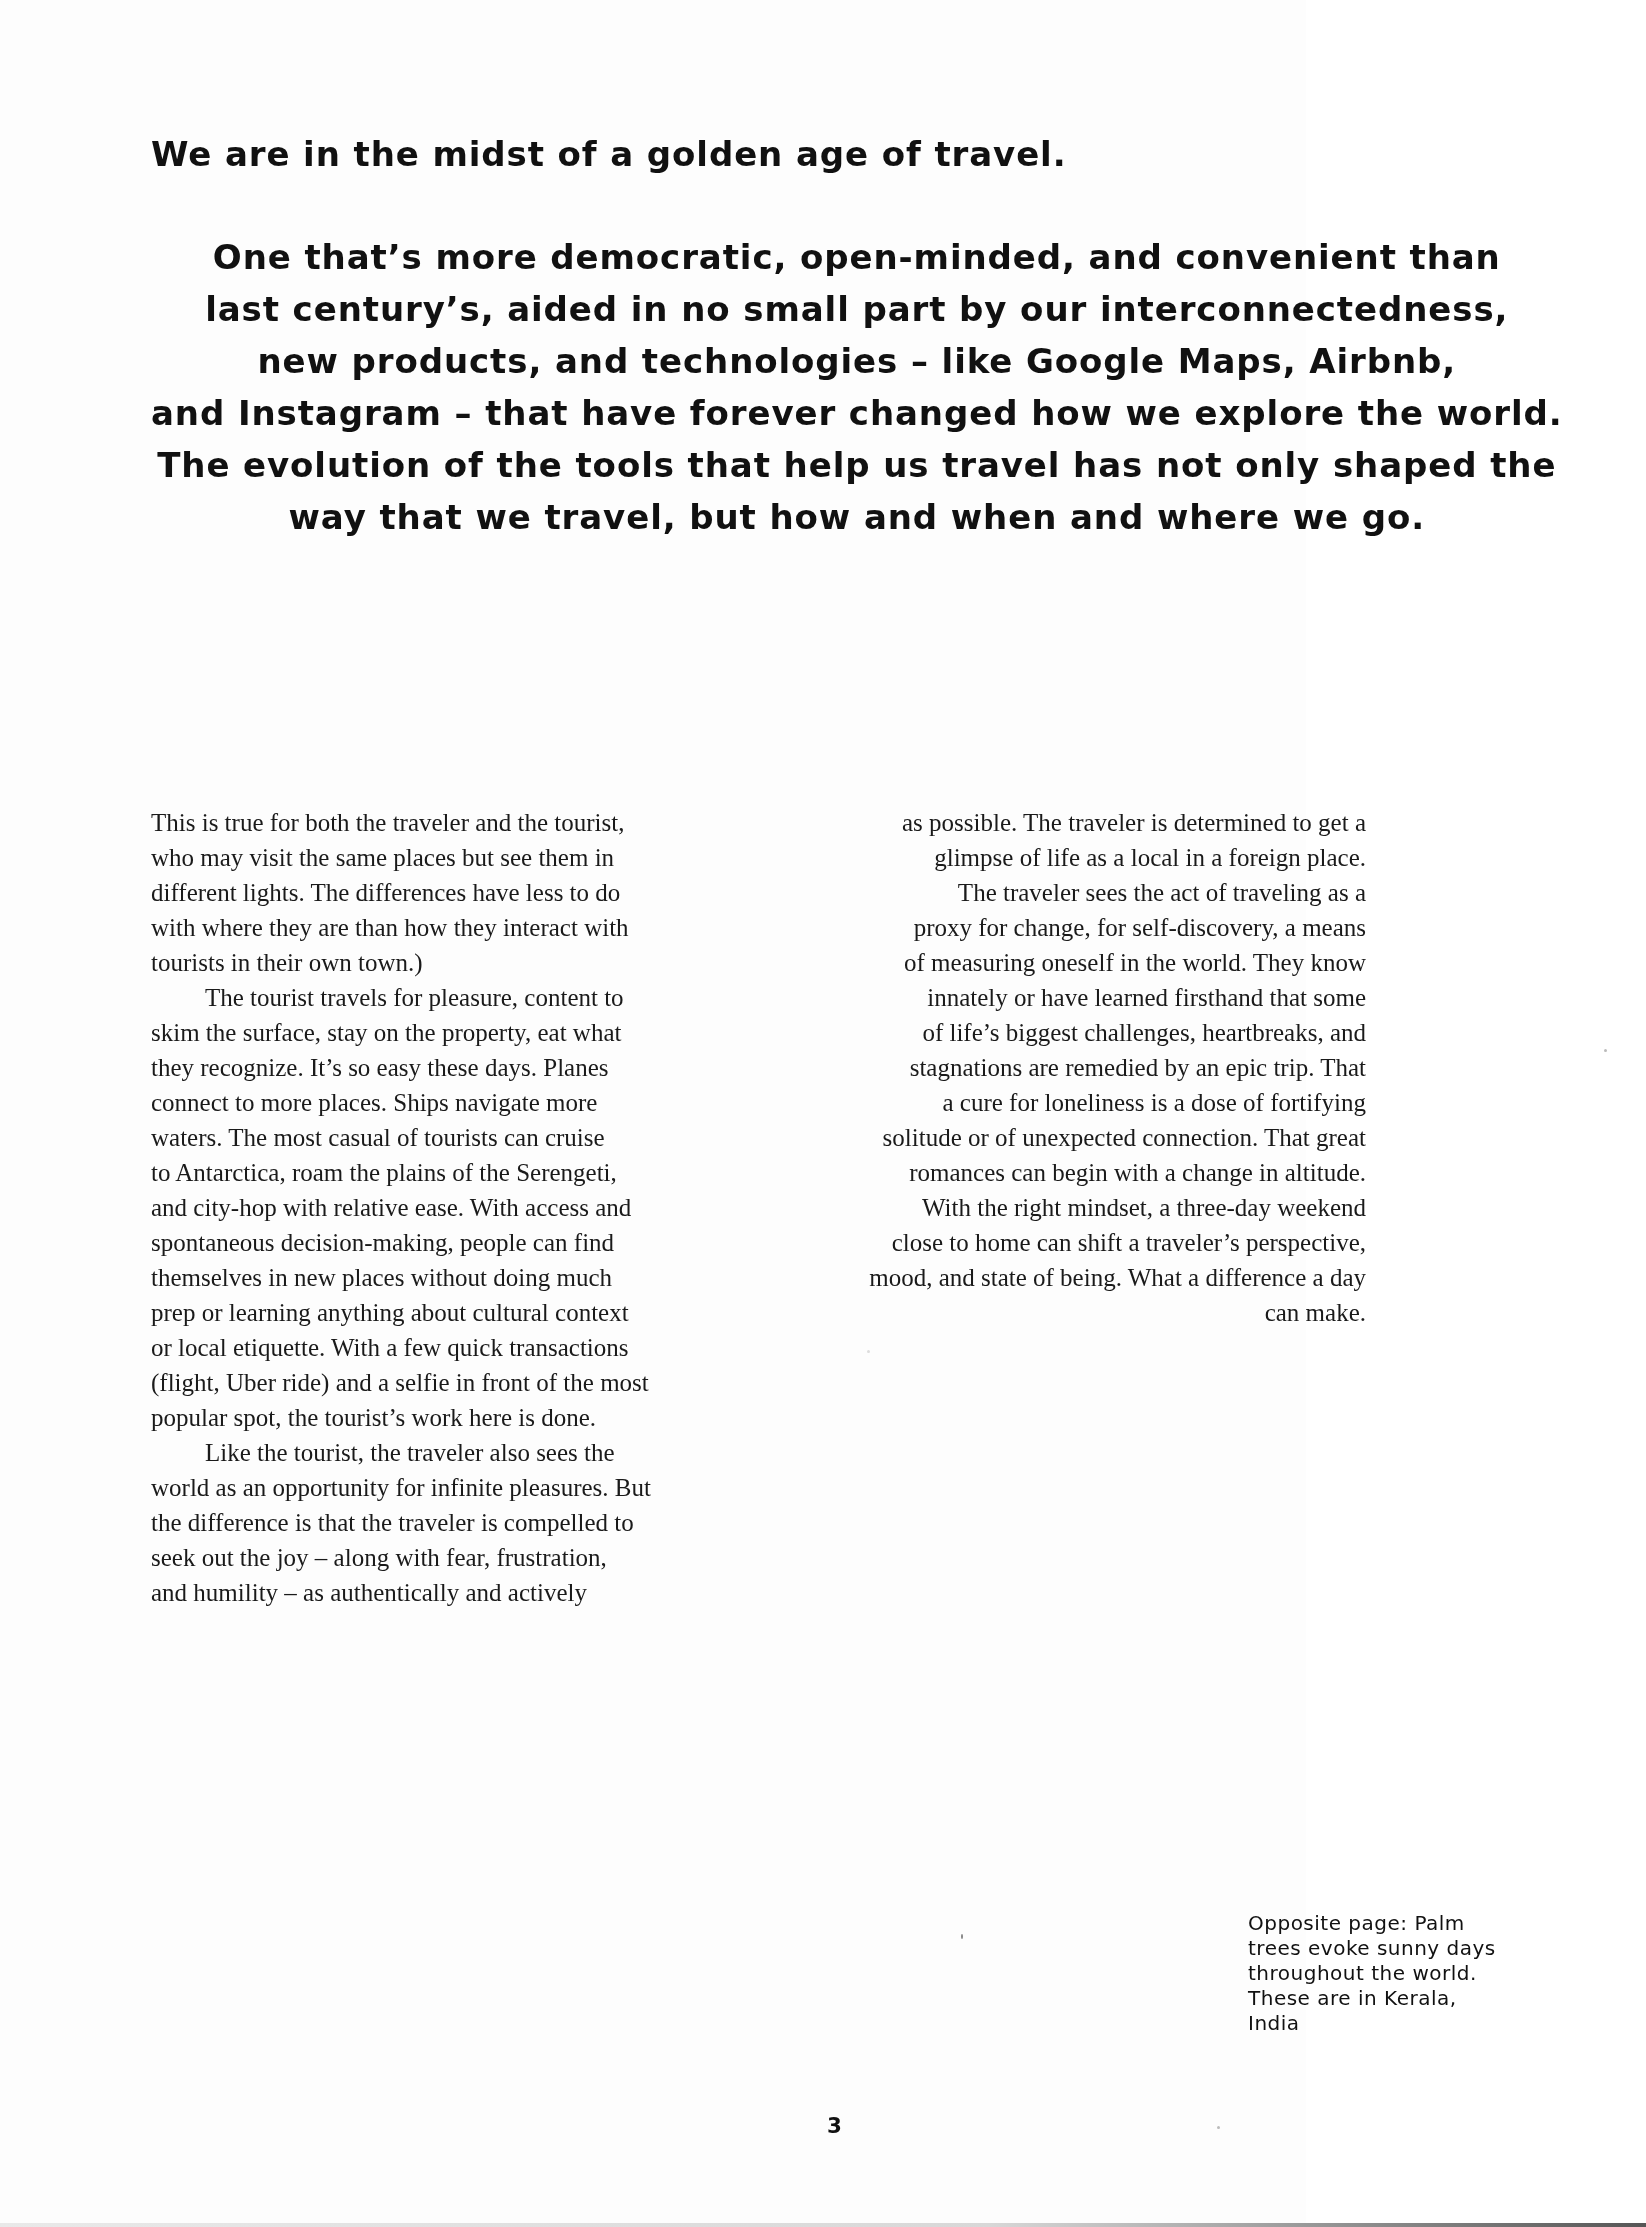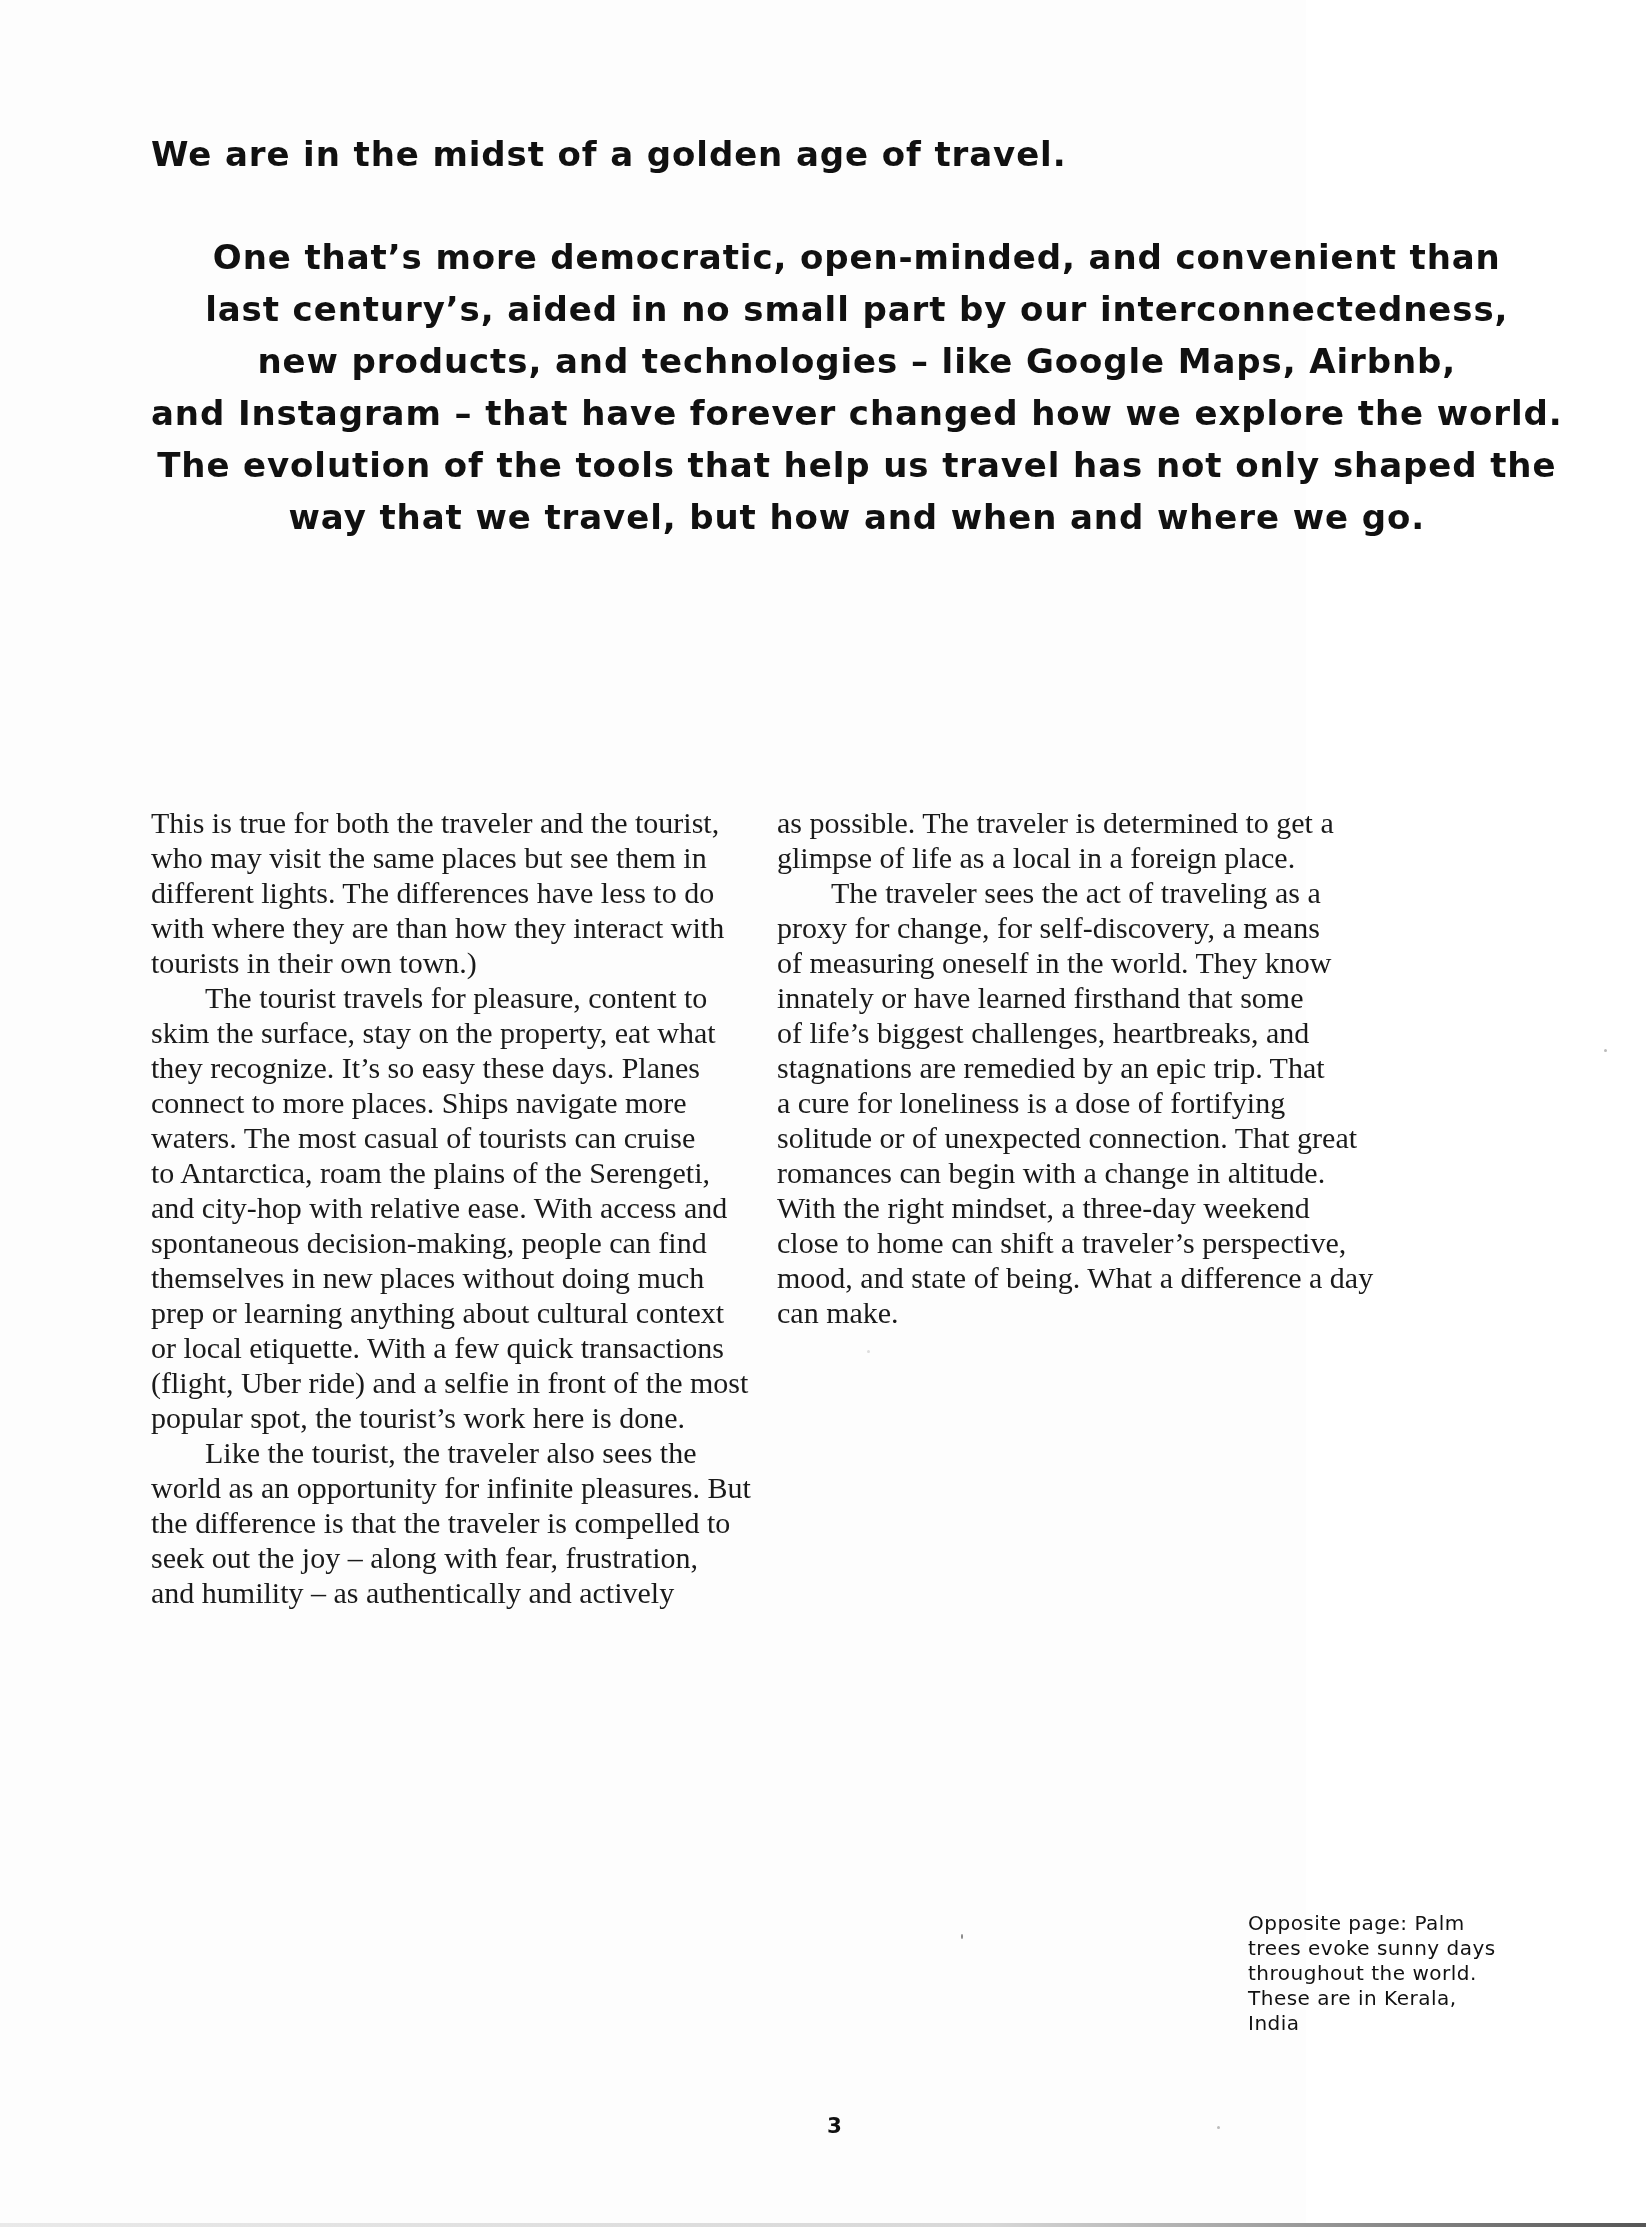--- a/index.html
+++ b/index.html
@@ -49,26 +49,26 @@
     }
     .statement .line {
       display: block;
       white-space: nowrap;
     }
     .col {
       position: absolute;
       top: 805px;
       width: 589px;
       font-family: "Liberation Serif", "DejaVu Serif", serif;
-      font-size: 30px;
+      font-size: 25px;
       line-height: 35px;
       color: #1a1a1a;
     }
     .col-left { left: 151px; }
-    .col-right { left: 777px; }
+    .col-right { left: 777px; text-align: right; }
     .col .line {
       display: block;
       white-space: nowrap;
     }
     .col .indent {
       padding-left: 54px;
     }
     .caption {
       position: absolute;
       left: 1248px;

